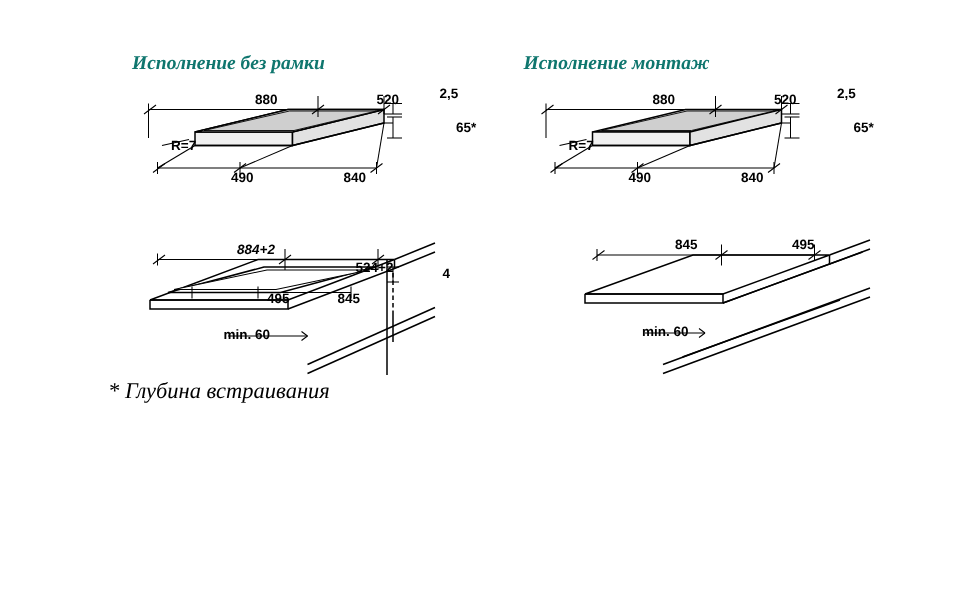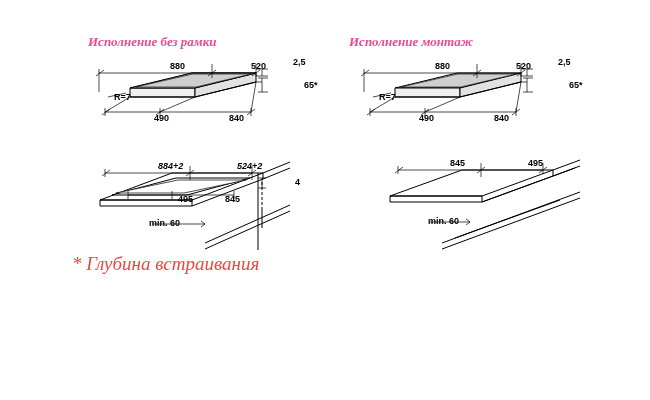--- a/index.html
+++ b/index.html
@@ -31,29 +31,29 @@
     white-space: nowrap;
     line-height: 1;
     padding-left: 36px;
   }
   .title {
     position: absolute;
     font-family: "Liberation Serif", serif;
     font-style: italic;
     font-weight: bold;
     font-size: 13px;
-    color: #ec4899;
+    color: #0f766e;
     white-space: nowrap;
   }
   .footnote {
     position: absolute;
     font-family: "Liberation Serif", serif;
     font-style: italic;
-    font-size: 19px;
-    color: #ef4444;
+    font-size: 15px;
+    color: #000000;
     white-space: nowrap;
   }
 </style>
 </head>
 <body>
 
 <svg id="canvas" viewBox="0 0 650 400">
 
   <g fill="none" stroke="#000" stroke-width="1">
 
@@ -238,21 +238,21 @@
 
 <div class="lbl" style="left:134px; top:62px;">880</div>
 <div class="lbl" style="left:215px; top:62px;">520</div>
 <div class="lbl" style="left:257px; top:58px;">2,5</div>
 <div class="lbl" style="left:268px; top:81px;">65*</div>
 <div class="lbl" style="left:78px; top:93px;">R=7</div>
 <div class="lbl" style="left:118px; top:114px;">490</div>
 <div class="lbl" style="left:193px; top:114px;">840</div>
 
 <div class="lbl" style="left:122px; top:162px;font-style:italic;">884+2</div>
-<div class="lbl" style="left:201px; top:162px;font-style:italic;">524+2</div>
+<div class="lbl" style="left:201px; top:174px;">524+2</div>
 <div class="lbl" style="left:259px; top:178px;">4</div>
 <div class="lbl" style="left:142px; top:195px;">495</div>
 <div class="lbl" style="left:189px; top:195px;">845</div>
 <div class="lbl" style="left:113px; top:219px;">min. 60</div>
 
 <div class="lbl" style="left:399px; top:62px;">880</div>
 <div class="lbl" style="left:480px; top:62px;">520</div>
 <div class="lbl" style="left:522px; top:58px;">2,5</div>
 <div class="lbl" style="left:533px; top:81px;">65*</div>
 <div class="lbl" style="left:343px; top:93px;">R=7</div>

